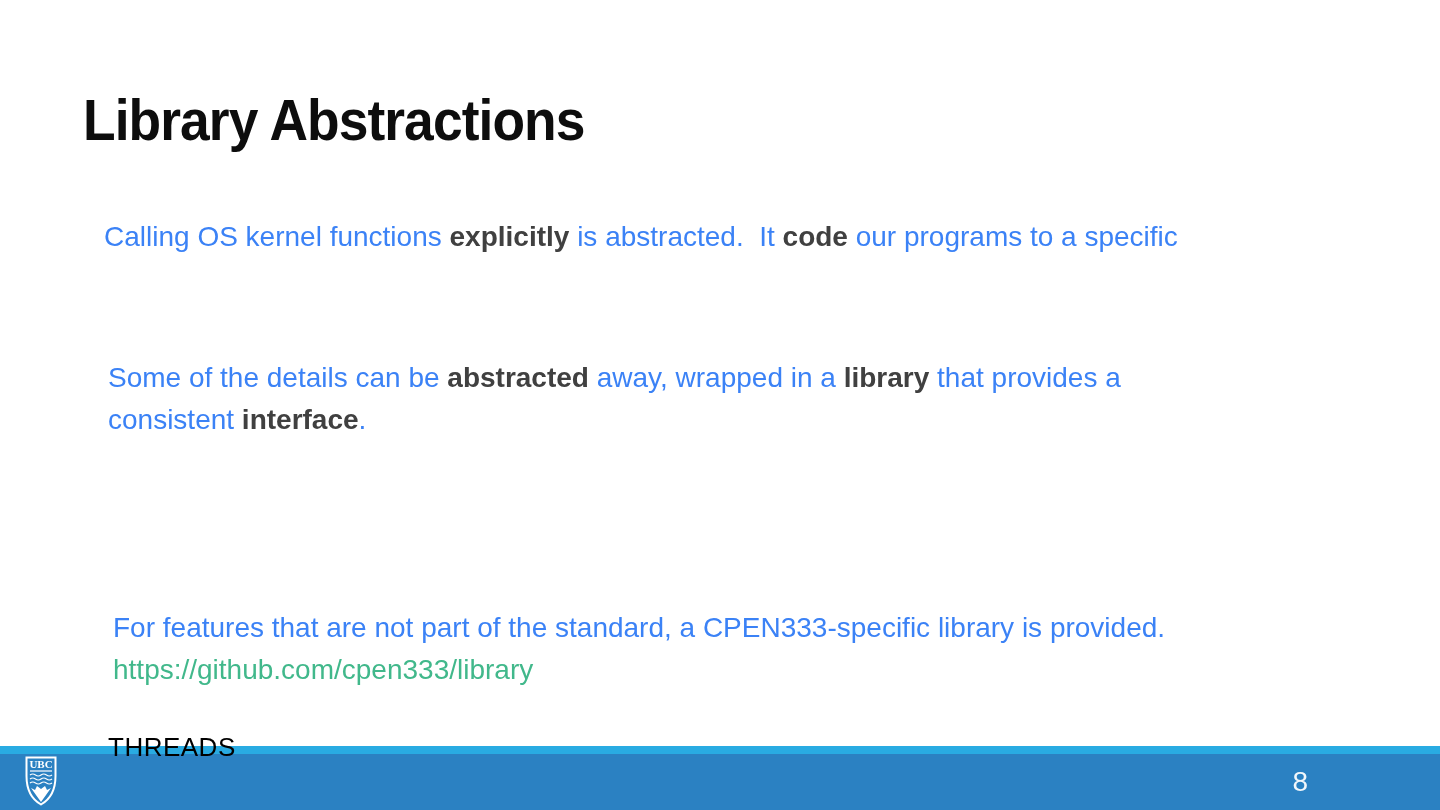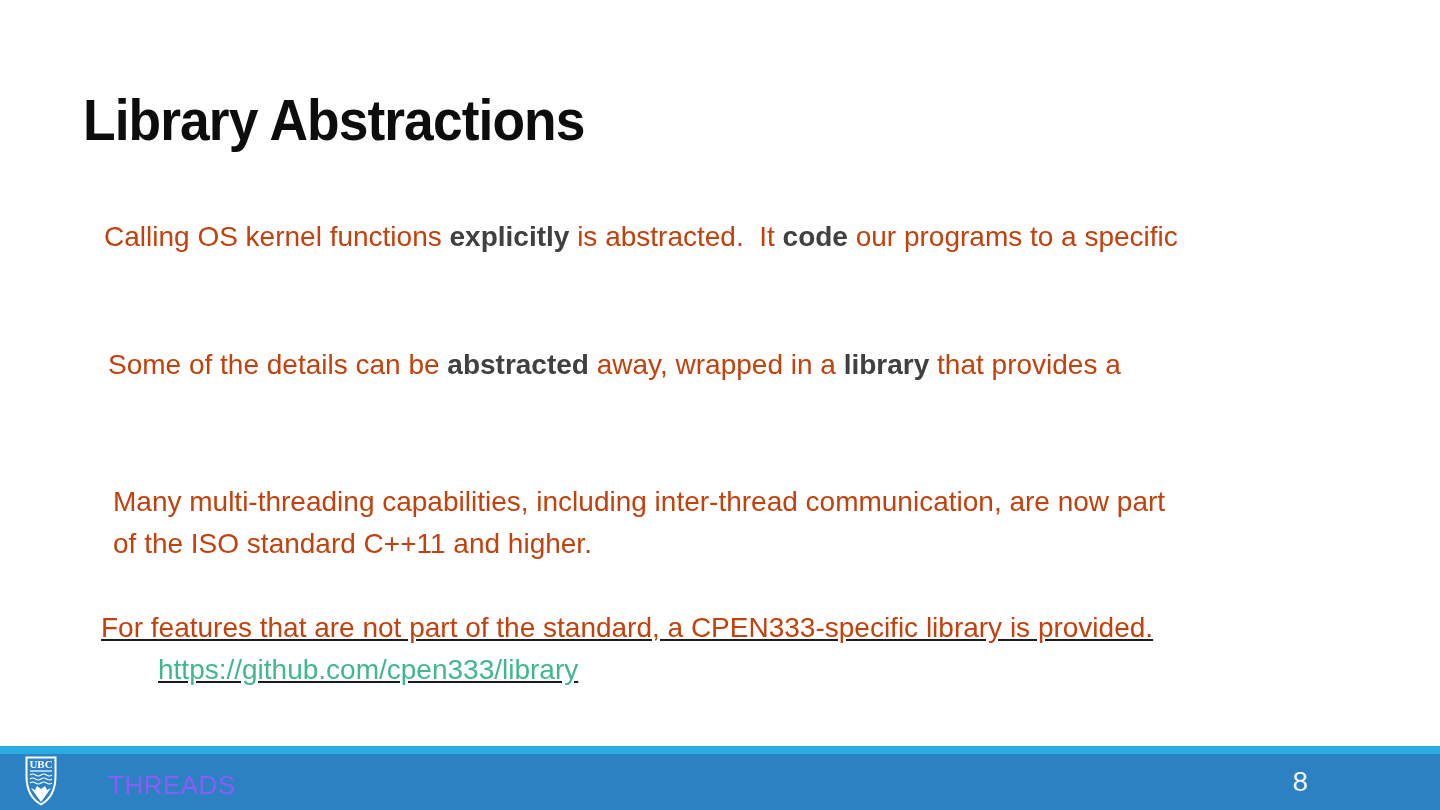--- a/index.html
+++ b/index.html
@@ -29,47 +29,47 @@
     transform-origin: left top;
     white-space: nowrap;
   }
   .paragraph {
     position: absolute;
     font-size: 28px;
     line-height: 42px;
     color: #1c1c1c;
   }
   .paragraph .line { white-space: pre-wrap; }
-  .run-normal { color: #c2410c; }
+  .run-normal { color: #3b82f6; }
   .run-accent { color: #404040; font-weight: bold; }
-  .run-link   { color: #41B88B; margin-left: 57px; cursor: pointer; }
+  .run-link   { color: #41B88B; cursor: pointer; }
   #para-1 { left: 104px; top: 216px; }
-  #para-2 { left: 108px; top: 344px; }
+  #para-2 { left: 108px; top: 357px; }
   #para-3 { left: 113px; top: 481px; }
-  #para-4 { left: 101px; top: 607px; text-decoration: underline; }
+  #para-4 { left: 113px; top: 607px; }
   .footer-stripe {
     position: absolute;
     left: 0; top: 746px;
     width: 1440px; height: 8px;
     background: #29ABE2;
   }
   .footer-bar {
     position: absolute;
     left: 0; top: 754px;
     width: 1440px; height: 56px;
     background: #2B81C2;
   }
   .footer-label {
     position: absolute;
-    left: 108px; top: 764px;
+    left: 108px; top: 726px;
     height: 43px;
     display: flex;
     align-items: center;
     font-size: 26px;
-    color: #8b5cf6;
+    color: #000000;
     letter-spacing: 0.5px;
   }
   .page-number {
     position: absolute;
     right: 132px; top: 754px;
     height: 56px;
     display: flex;
     align-items: center;
     font-size: 28px;
     color: #f2f7fb;
@@ -86,26 +86,23 @@
 <div class="slide">
 
   <div class="title">Library Abstractions</div>
 
   <div class="paragraph" id="para-1">
       <div class="line"><span class="run-normal">Calling OS kernel functions </span><span class="run-accent">explicitly</span><span class="run-normal"> is abstracted.  It </span><span class="run-accent">code</span><span class="run-normal"> our programs to a specific</span></div>
     </div>
 
   <div class="paragraph" id="para-2">
       <div class="line"><span class="run-normal">Some of the details can be </span><span class="run-accent">abstracted</span><span class="run-normal"> away, wrapped in a </span><span class="run-accent">library</span><span class="run-normal"> that provides a</span></div>
+      <div class="line"><span class="run-normal">consistent </span><span class="run-accent">interface</span><span class="run-normal">.</span></div>
     </div>
 
-  <div class="paragraph" id="para-3">
-      <div class="line"><span class="run-normal">Many multi-threading capabilities, including inter-thread communication, are now part</span></div>
-      <div class="line"><span class="run-normal">of the ISO standard C++11 and higher.</span></div>
-    </div>
 
   <div class="paragraph" id="para-4">
       <div class="line"><span class="run-normal">For features that are not part of the standard, a CPEN333-specific library is provided.</span></div>
       <div class="line"><span class="run-link">https://github.com/cpen333/library</span></div>
     </div>
 
   <div class="footer-stripe"></div>
 
   <div class="footer-bar"></div>
 

